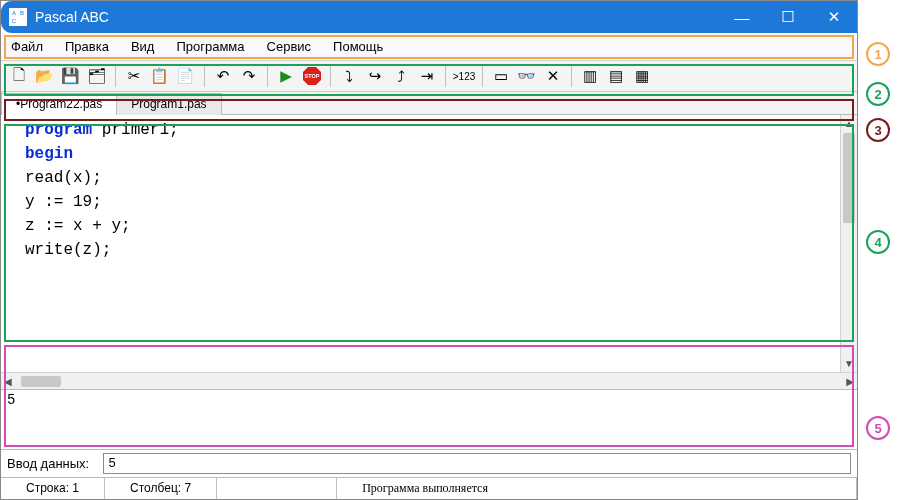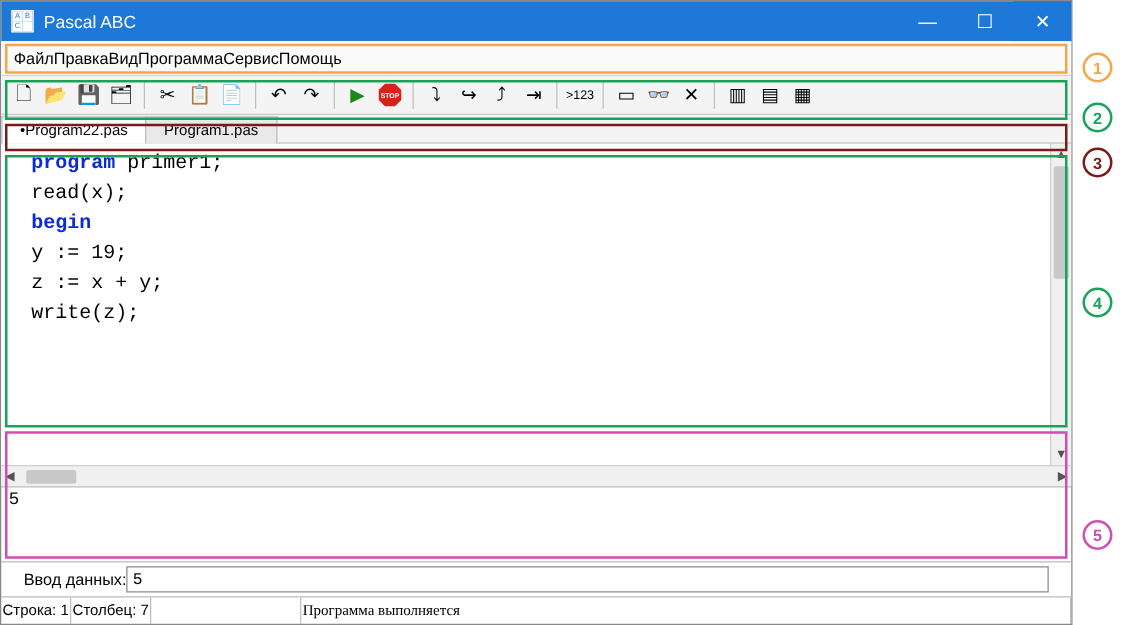--- a/index.html
+++ b/index.html
@@ -2,30 +2,30 @@
 <html><head>
 <meta charset="utf-8">
 <style>
   * { box-sizing: border-box; }
   body { margin:0; font-family: "Segoe UI", Tahoma, sans-serif; font-size:13px;
          background:#fff; width:900px; height:500px; }
   .frame { display:grid; grid-template-columns: 1fr 42px; width:900px; height:500px; }
   .app { border:1px solid #888; display:flex; flex-direction:column; height:500px; }
 
   
-  .titlebar { background:#1e78d7; color:#fff; display:flex; align-items:center; height:32px; }
+  .titlebar { background:#1e78d7; color:#fff; display:flex; align-items:center; height:32px;border-radius:11px; }
   .titlebar .logo { width:18px; height:18px; margin:0 8px; display:flex; flex-wrap:wrap; border:1px solid #fff; }
   .titlebar .logo span { width:8px; height:8px; font-size:6px; text-align:center; line-height:8px; background:#fff; color:#1e78d7; }
   .titlebar .title { flex:1; font-size:14px; }
   .winbtns { display:flex; height:100%; }
   .winbtn { width:46px; display:flex; align-items:center; justify-content:center; font-size:15px; color:#fff; }
   .winbtn.close { background:#1e78d7; }
 
   
-  .menubar { display:flex; gap:0; padding:6px 10px; border-bottom:1px solid #d0d0d0; background:#fafafa;}
+  .menubar { display:flex; gap:22px; padding:6px 10px; border-bottom:1px solid #d0d0d0; background:#fafafa;}
   .menubar span { cursor:default; }
 
   
   .toolbar { display:flex; align-items:center; padding:3px 6px; border-bottom:1px solid #c8c8c8; background:#f4f4f4; gap:2px; }
   .tbtn { width:24px; height:24px; display:flex; align-items:center; justify-content:center; font-size:15px;
           border:1px solid transparent; border-radius:2px; }
   .tsep { width:1px; height:22px; background:#c0c0c0; margin:0 4px; }
 
   
   .tabrow { display:flex; border-bottom:1px solid #bcbcbc; background:#f4f4f4; font-size:12px;}
@@ -43,27 +43,27 @@
        align-items:center; justify-content:center; font-size:10px; color:#555; }
   .vscroll .up { top:0; } .vscroll .down { bottom:0; }
   .vscroll .thumb { position:absolute; left:2px; right:2px; top:18px; height:90px; background:#c8c8c8; border-radius:2px;}
   .hscroll { height:17px; background:#f0f0f0; border-top:1px solid #d0d0d0; display:flex; align-items:center;
              justify-content:space-between; font-size:10px; color:#555; padding:0 3px; }
   .hscroll .hthumb { height:11px; width:40px; background:#c8c8c8; border-radius:2px; margin-left:17px;
                      position:absolute; }
 
   
   .output { border-top:1px solid #bcbcbc; font-family:"Courier New", monospace; padding:2px 6px; height:60px; font-size:14px;}
-  .inputrow { display:flex; align-items:center; border-top:1px solid #bcbcbc; padding:3px 18px; gap:0; }
+  .inputrow { display:flex; align-items:center; border-top:1px solid #bcbcbc; padding:3px 6px; gap:14px; }
   .inputrow label { font-size:13px; }
   .inputrow input { flex:1; border:1px solid #8a8a8a; padding:2px 4px; font-family:"Courier New",monospace; font-size:13px; }
 
   
   .statusbar { display:flex; border-top:1px solid #bcbcbc; font-size:12px; }
-  .statusbar .cell { border-right:1px solid #c0c0c0; padding:3px 1px; }
+  .statusbar .cell { border-right:1px solid #c0c0c0; padding:3px 25px; }
   .statusbar .cell.wide { flex:1;font-family:Liberation Serif, serif; }
 
   
   .callouts { position:relative; }
   .badge { position:absolute; left:8px; width:24px; height:24px; border-radius:50%; border:2px solid;
            display:flex; align-items:center; justify-content:center; font-weight:bold; font-size:13px; background:#fff;}
   .b1{ top:42px; border-color:#f7a54a; color:#f7a54a;}
   .b2{ top:82px; border-color:#17a45a; color:#17a45a;}
   .b3{ top:118px; border-color:#7a1a1a; color:#7a1a1a;}
   .b4{ top:230px; border-color:#17a45a; color:#17a45a;}
@@ -148,21 +148,21 @@
           <div class="tbtn">▦</div>
         </div>
 
    <div class="tabrow" id="tabrow">
           <div class="tab active">•Program22.pas</div>
           <div class="tab">Program1.pas</div>
         </div>
 
    <div class="editor-wrap">
      <div class="editor-area">
-       <div class="code" id="code"><div><span class="kw">program</span><span> primer1;</span></div><div><span>read(x);</span></div><div><span class="kw">begin</span></div><div><span>y := 19;</span></div><div><span>z := x + y;</span></div><div><span>write(z);</span></div></div>
+       <div class="code" id="code"><div><span class="kw">program</span><span> primer1;</span></div><div><span class="kw">begin</span></div><div><span>read(x);</span></div><div><span>y := 19;</span></div><div><span>z := x + y;</span></div><div><span>write(z);</span></div></div>
      </div>
      <div class="vscroll">
        <div class="up">▲</div>
        <div class="thumb"></div>
        <div class="down">▼</div>
      </div>
    </div>
    <div class="hscroll">
      <span>◀</span>
      <div class="hthumb"></div>

